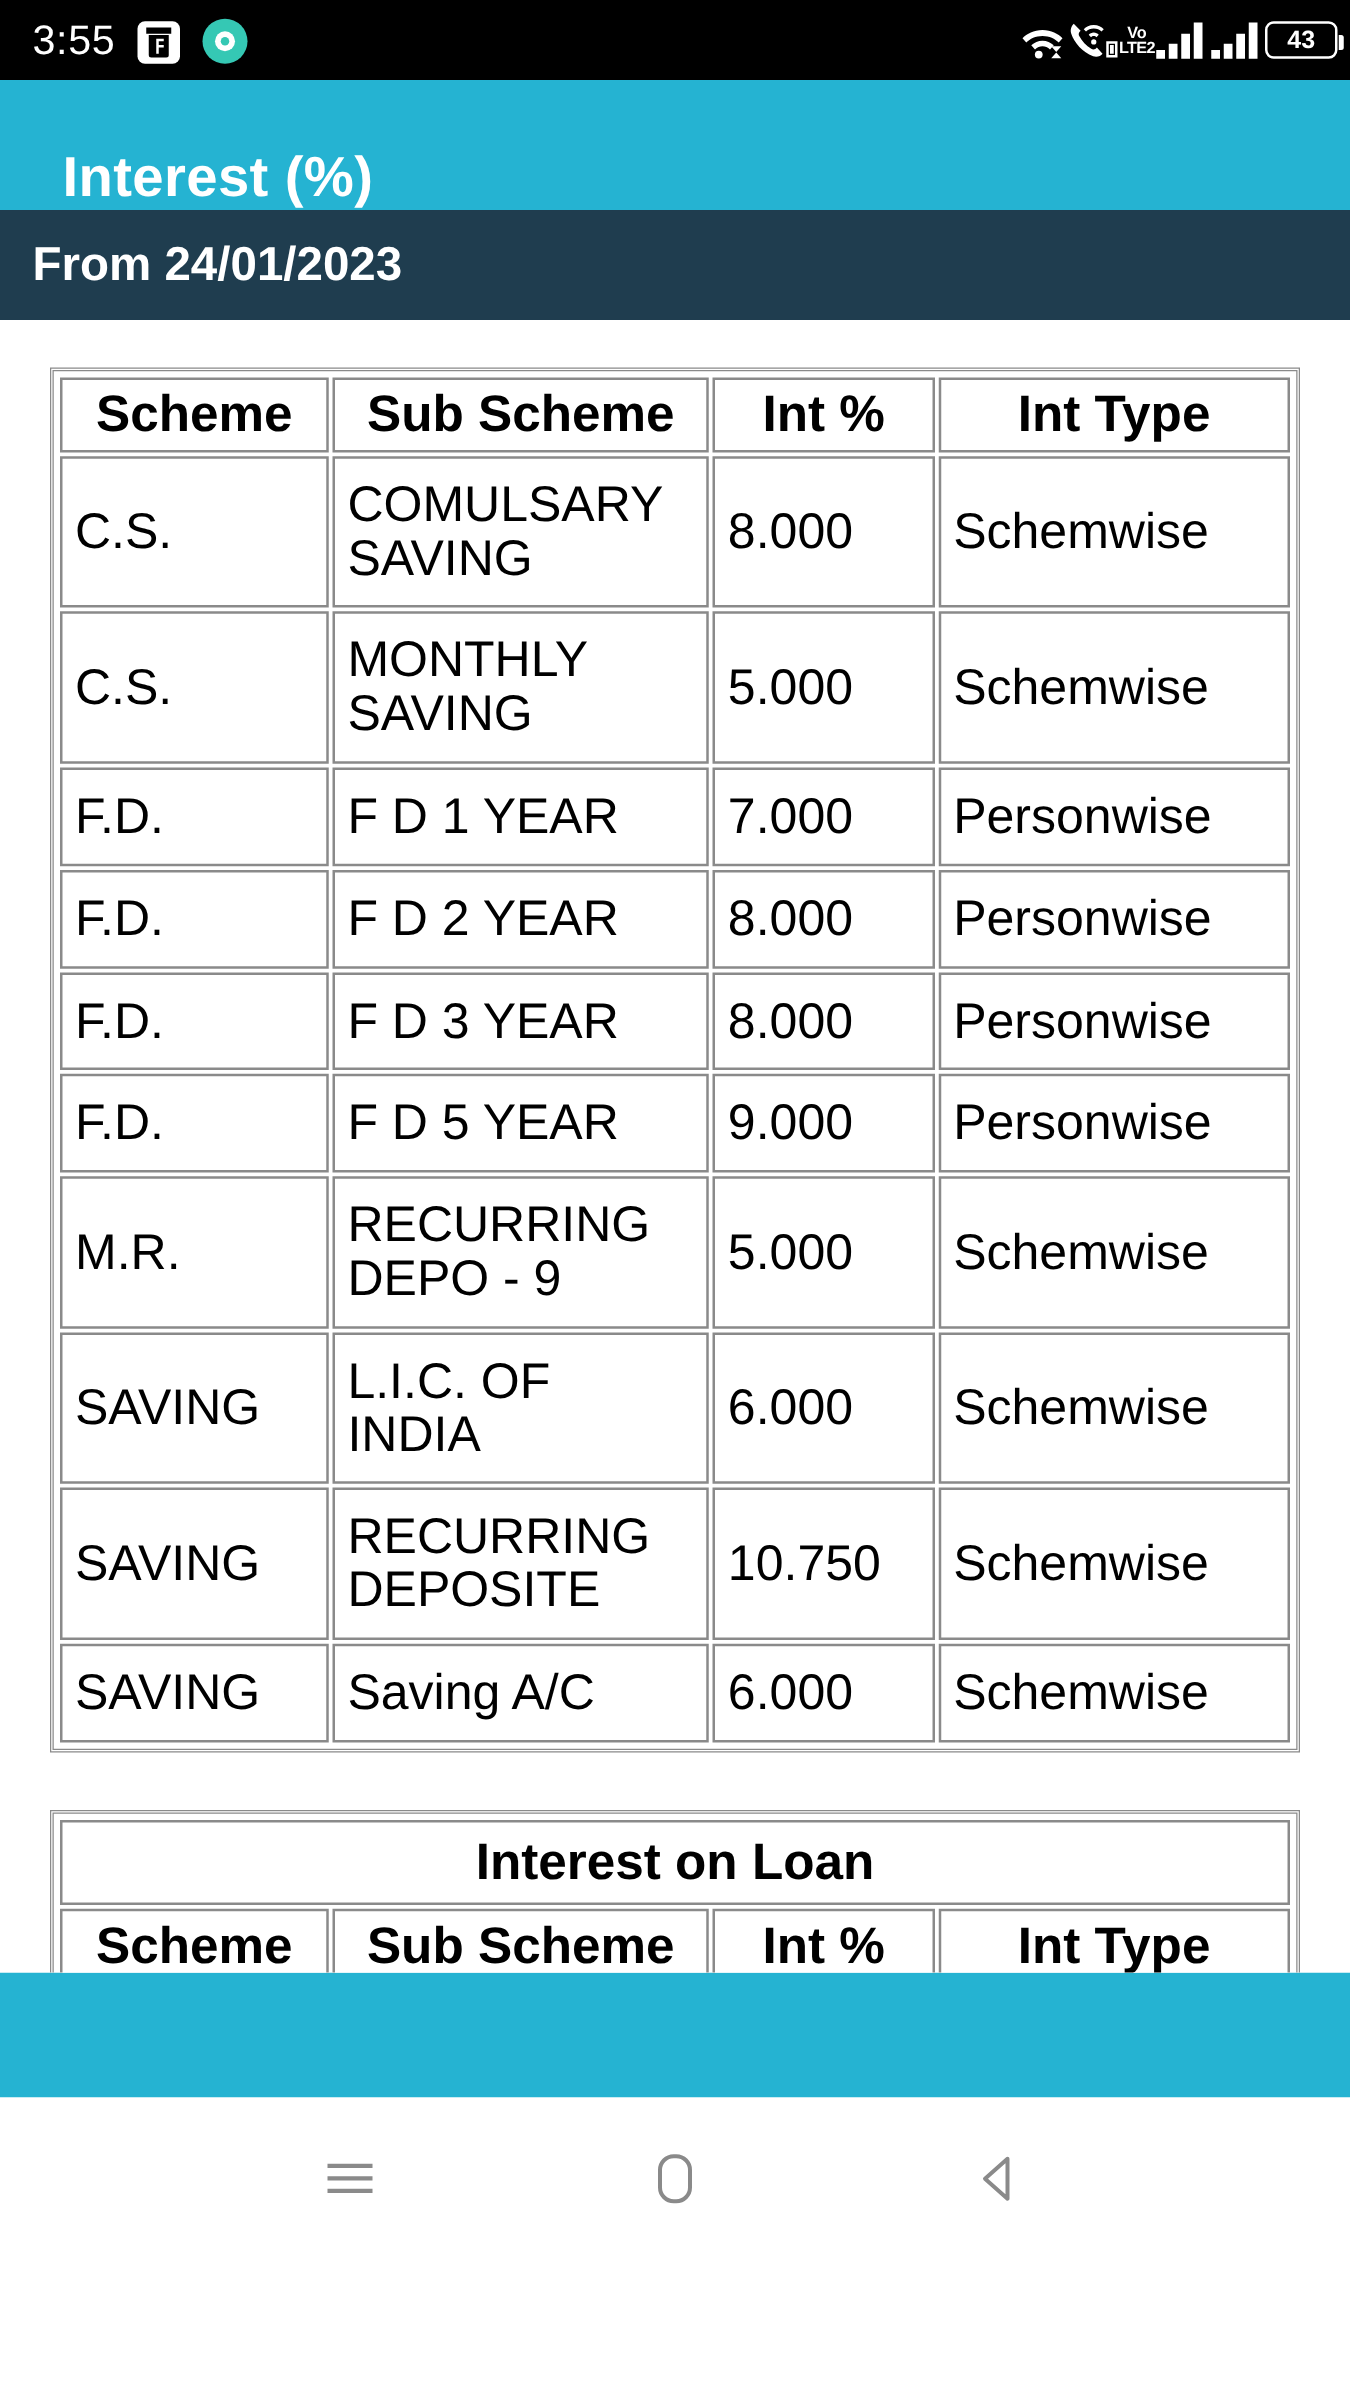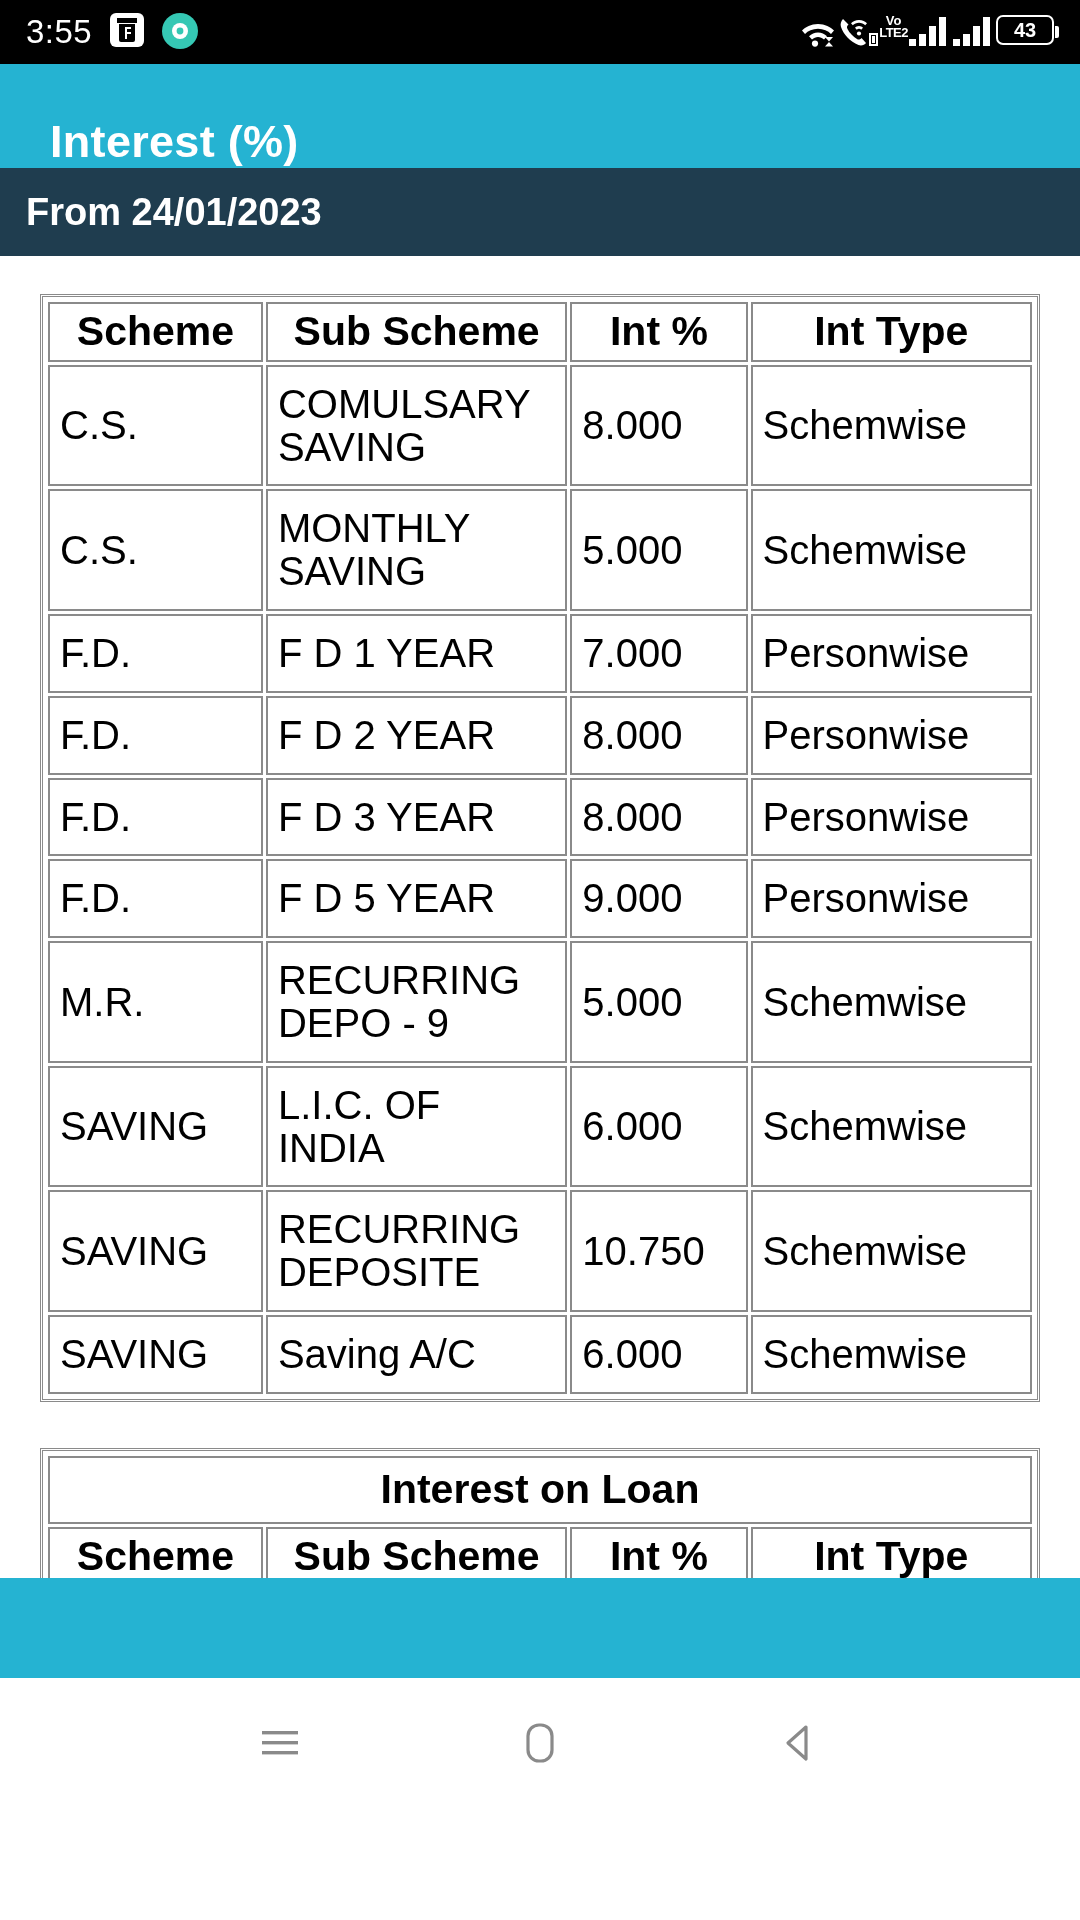--- a/index.html
+++ b/index.html
@@ -11,38 +11,38 @@
   }
 
   
   .statusbar {
     height:64px; width:100%;
     background:#000000;
     display:flex; align-items:center;
     padding:0 26px;
     position:relative;
   }
-  .sb-left { display:flex; align-items:flex-start; gap:18px; }
+  .sb-left { display:flex; align-items:flex-end; gap:18px; }
   .sb-clock {
     color:#ffffff; font-size:33px; font-weight:400;
     letter-spacing:0.5px;
   }
   .sb-app-icon {
     width:34px; height:34px; border-radius:6px;
     background:#ffffff; display:flex; align-items:center; justify-content:center;
     position:relative;
   }
   .sb-app-icon svg { display:block; }
   .sb-app-icon2 {
     width:36px; height:36px; border-radius:50%;
     background:#35c8b4; display:flex; align-items:center; justify-content:center;
   }
   .sb-right {
-    position:absolute; right:26px; top:50%; transform:translateY(-50%);
-    display:flex; 
+    position:absolute; right:10px; top:50%; transform:translateY(-50%);
+    display:flex; align-items:center; 
   }
   .sb-right svg { display:block; }
   .volte {
     color:#fff; font-size:13px; font-weight:bold; line-height:0.95;
     text-align:center; font-family:"Liberation Sans", sans-serif;
   }
   .volte .l2 { letter-spacing:-0.5px; }
   .batt {
     border:2.5px solid #ffffff; border-radius:7px;
     width:58px; height:30px; display:flex; align-items:center; justify-content:center;

